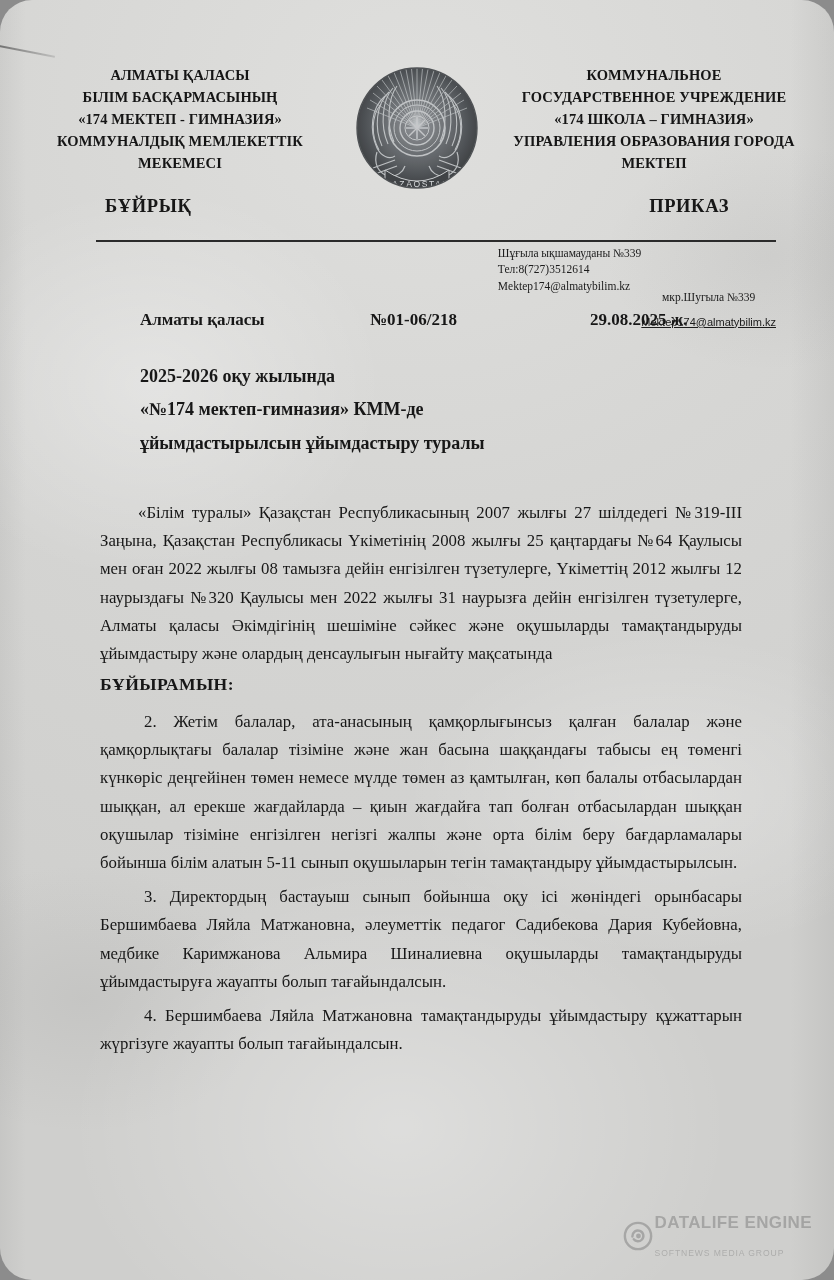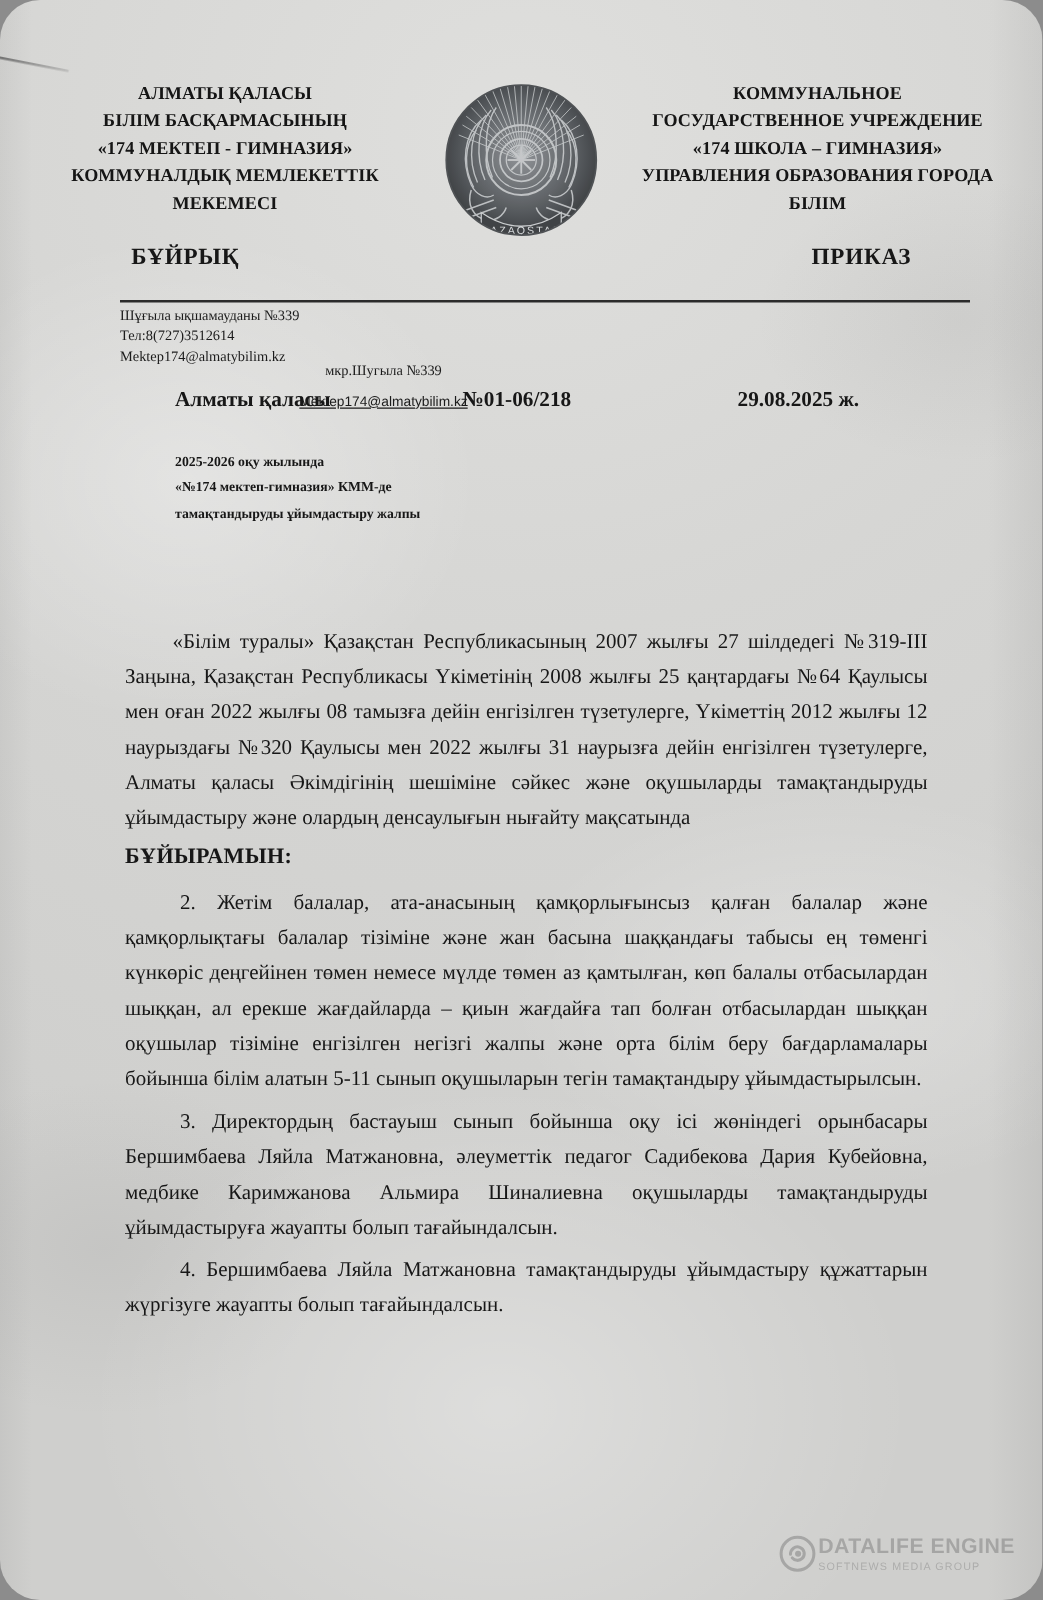--- a/index.html
+++ b/index.html
@@ -112,21 +112,21 @@
   .rule {
     position: absolute;
     left: 96px; right: 58px; top: 240px;
     height: 0;
     border-top: 2.2px solid #2b2b2b;
   }
   .contacts {
     position: absolute;
     left: 0; right: 0; top: 245px;
     display: flex;
-    justify-content: flex-start;
+    justify-content: flex-end;
     padding: 0 58px 0 96px;
     box-sizing: border-box;
   }
   .contact-left {
     font-size: 11.5px;
     line-height: 1.42;
     color: #1b1b1b;
   }
   .contact-right {
     font-size: 11px;
@@ -150,21 +150,21 @@
   }
   .meta-city { width: 230px; }
   .meta-num  { width: 220px; }
   .meta-date { flex: 1; text-align: left; }
 
   
   .subject {
     position: absolute;
     left: 140px; top: 360px; width: 520px;
     font-weight: bold;
-    font-size: 11px;
+    font-size: 18px;
     line-height: 1.85;
   }
 
   
   .body {
     position: absolute;
     left: 100px; right: 92px; top: 487px;
     font-size: 16.8px;
     line-height: 1.68;
     text-align: justify;
@@ -204,21 +204,21 @@
     font-weight: bold;
     letter-spacing: .4px;
     color: #6d6d6d;
     display: block;
   }
   .wm-sub {
     font-size: 8.6px;
     letter-spacing: .9px;
     color: #7d7d7d;
     display: block;
-    margin-top: 4px;
+    margin-top: 18px;
   }
 </style>
 </head>
 <body>
 
 <div id="page">
 
   <div class="paper-curl"></div>
 
   <div class="header layer">
@@ -317,21 +317,21 @@
         </g>
         <circle cx="66" cy="72" r="60" fill="none" stroke="#4a4d50" stroke-width="1.4"></circle>
       </svg>
     </div>
 
     <div class="org-block right">
       <div>КОММУНАЛЬНОЕ</div>
       <div>ГОСУДАРСТВЕННОЕ УЧРЕЖДЕНИЕ</div>
       <div>«174 ШКОЛА – ГИМНАЗИЯ»</div>
       <div>УПРАВЛЕНИЯ ОБРАЗОВАНИЯ ГОРОДА</div>
-      <div>БІЛІМ</div>
+      <div>МЕКТЕП</div>
     </div>
   </div>
 
   <div class="doc-type-row layer">
     <span>БҰЙРЫҚ</span>
     <span>ПРИКАЗ</span>
   </div>
 
   <div class="rule layer"></div>
 
@@ -349,21 +349,21 @@
 
   <div class="meta-row layer">
     <span class="meta-city">Алматы қаласы</span>
     <span class="meta-num">№01-06/218</span>
     <span class="meta-date">29.08.2025 ж.</span>
   </div>
 
   <div class="subject layer">
     <div>2025-2026 оқу жылында</div>
     <div>«№174 мектеп-гимназия» КММ-де</div>
-    <div>тамақтандыруды ұйымдастыру жалпы</div>
+    <div>ұйымдастырылсын ұйымдастыру туралы</div>
   </div>
 
   <div class="body layer">
     <p class="p-order">
       <span>«Білім туралы» Қазақстан Республикасының 2007 жылғы 27 шілдедегі №319-III Заңына, Қазақстан Республикасы Үкіметінің  2008 жылғы 25 қаңтардағы №64 Қаулысы мен оған 2022 жылғы 08 тамызға дейін енгізілген түзетулерге, Үкіметтің  2012 жылғы 12 наурыздағы №320 Қаулысы мен 2022 жылғы 31 наурызға дейін енгізілген түзетулерге, Алматы қаласы Әкімдігінің шешіміне сәйкес және оқушыларды тамақтандыруды ұйымдастыру және олардың денсаулығын нығайту мақсатында</span>
     </p>
     <span class="order-word">БҰЙЫРАМЫН:</span>
     <p class="spaced">2. Жетім балалар, ата-анасының қамқорлығынсыз қалған балалар және қамқорлықтағы балалар тізіміне және жан басына шаққандағы табысы ең төменгі күнкөріс деңгейінен төмен немесе мүлде төмен аз қамтылған, көп балалы отбасылардан шыққан, ал ерекше жағдайларда – қиын жағдайға тап болған отбасылардан шыққан оқушылар тізіміне енгізілген негізгі жалпы және орта білім беру бағдарламалары бойынша білім алатын 5-11 сынып оқушыларын тегін тамақтандыру ұйымдастырылсын.</p>
     <p class="spaced">3. Директордың бастауыш сынып бойынша оқу ісі жөніндегі орынбасары Бершимбаева Ляйла Матжановна, әлеуметтік педагог Садибекова Дария Кубейовна,  медбике Каримжанова Альмира Шиналиевна оқушыларды тамақтандыруды ұйымдастыруға жауапты болып тағайындалсын.</p>
     <p class="spaced">4. Бершимбаева Ляйла Матжановна тамақтандыруды ұйымдастыру құжаттарын жүргізуге жауапты болып тағайындалсын.</p>

